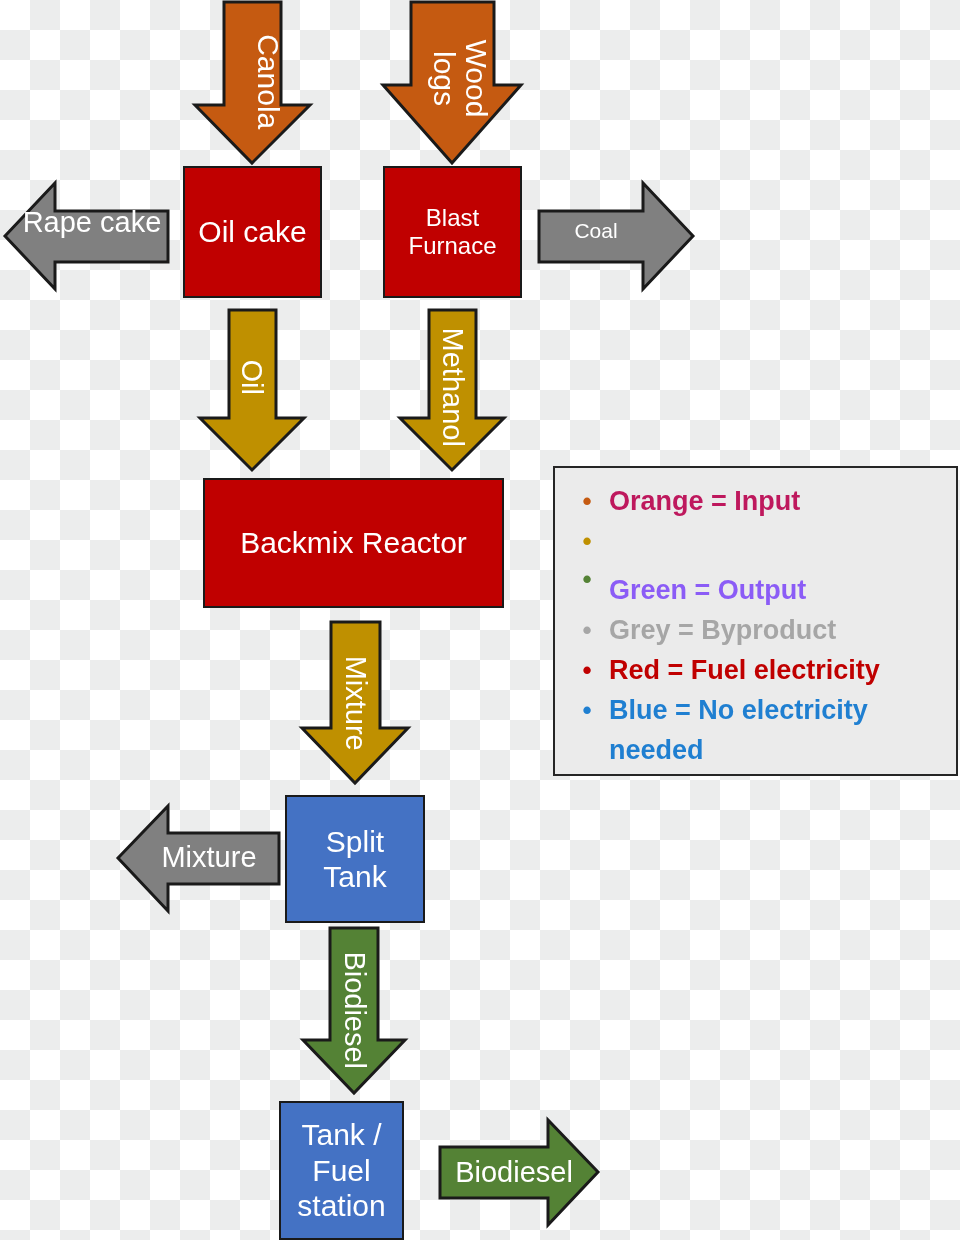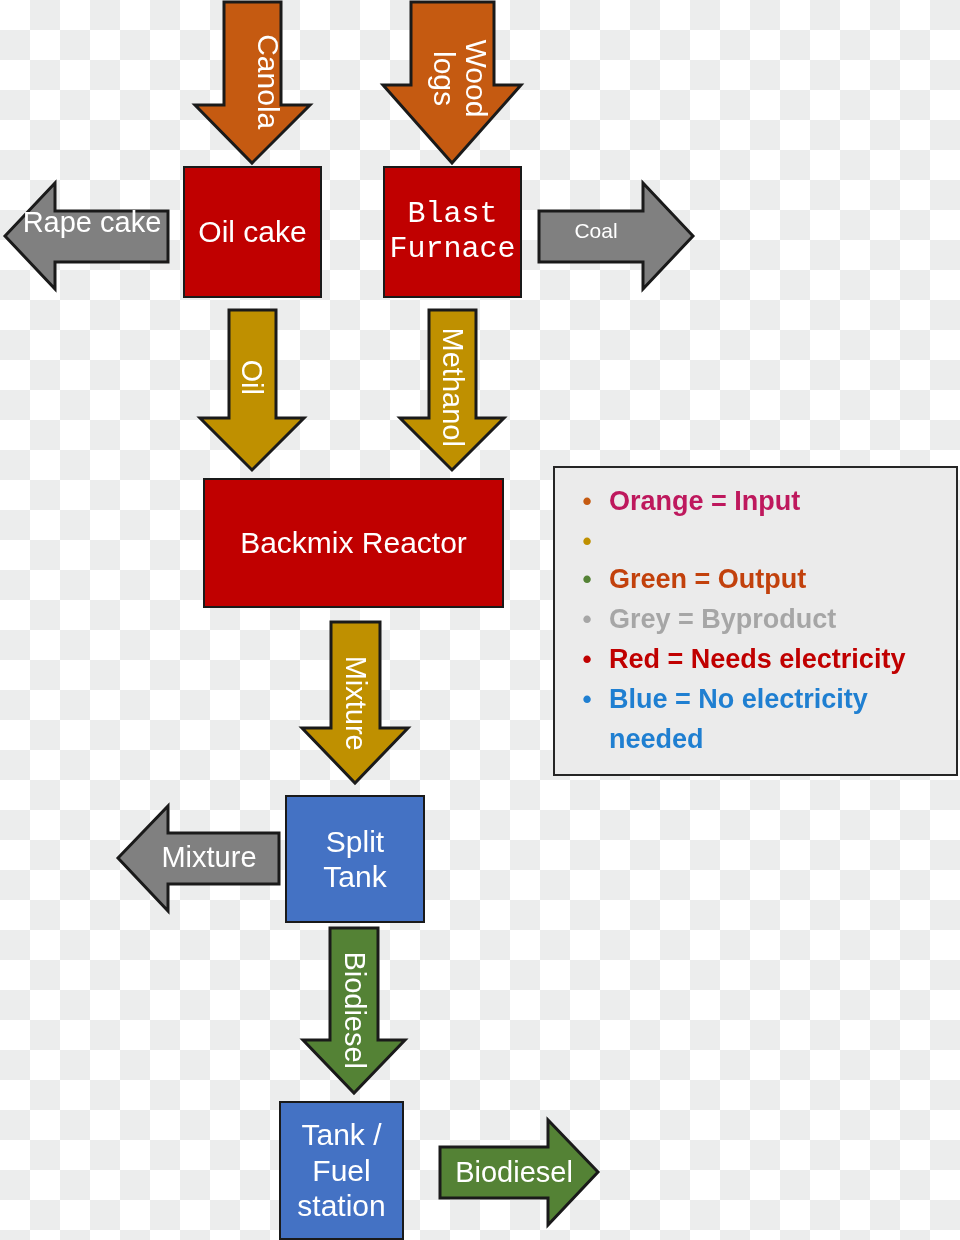--- a/index.html
+++ b/index.html
@@ -130,21 +130,21 @@
   <div class="arrow-label" style="left:144px; top:842px; width:130px; font-size:29px;">Mixture</div>
 
   <div class="arrow-label vlabel-cw" style="left:288px; top:995px; width:133px; font-size:29px;">Biodiesel</div>
 
   <div class="arrow-label" style="left:443px; top:1157px; width:142px; font-size:29px;">Biodiesel</div>
 
   <div class="node node-red" style="left:183px; top:166px; width:139px; height:132px; font-size:30px;">
     <span style="white-space:pre-line;">Oil cake</span>
   </div>
 
-  <div class="node node-red" style="left:383px; top:166px; width:139px; height:132px; font-size:30px;font-family:Liberation Mono, monospace;">
+  <div class="node node-red" style="left:383px; top:166px; width:139px; height:132px; font-size:24px;">
     <span style="white-space:pre-line;">Blast
 Furnace</span>
   </div>
 
   <div class="node node-red" style="left:203px; top:478px; width:301px; height:130px; font-size:30px;">
     <span style="white-space:pre-line;">Backmix Reactor</span>
   </div>
 
   <div class="node node-blue" style="left:285px; top:795px; width:140px; height:128px; font-size:30px;">
     <span style="white-space:pre-line;">Split
@@ -163,31 +163,31 @@
       <span class="legend-bullet" style="color:#C55A11;">•</span>
       <span class="legend-text" style="color:#be185d;">Orange = Input</span>
     </div>
 
     <div class="legend-row">
       <span class="legend-bullet" style="color:#BF9000;">•</span>
     </div>
 
     <div class="legend-row">
       <span class="legend-bullet" style="color:#548235;">•</span>
-      <span class="legend-text" style="color:#c2410c;">Green = Output</span>
+      <span class="legend-text" style="color:#8b5cf6;margin-top:11px;">Green = Output</span>
     </div>
 
     <div class="legend-row">
       <span class="legend-bullet" style="color:#A6A6A6;">•</span>
       <span class="legend-text" style="color:#A6A6A6;">Grey = Byproduct</span>
     </div>
 
     <div class="legend-row">
       <span class="legend-bullet" style="color:#C00000;">•</span>
-      <span class="legend-text" style="color:#C00000;">Red = Needs electricity</span>
+      <span class="legend-text" style="color:#C00000;">Red = Fuel electricity</span>
     </div>
 
     <div class="legend-row">
       <span class="legend-bullet" style="color:#1F7FD1;">•</span>
       <span class="legend-text" style="color:#1F7FD1;">Blue = No electricity needed</span>
     </div>
 
   </div>
 
 </div>

